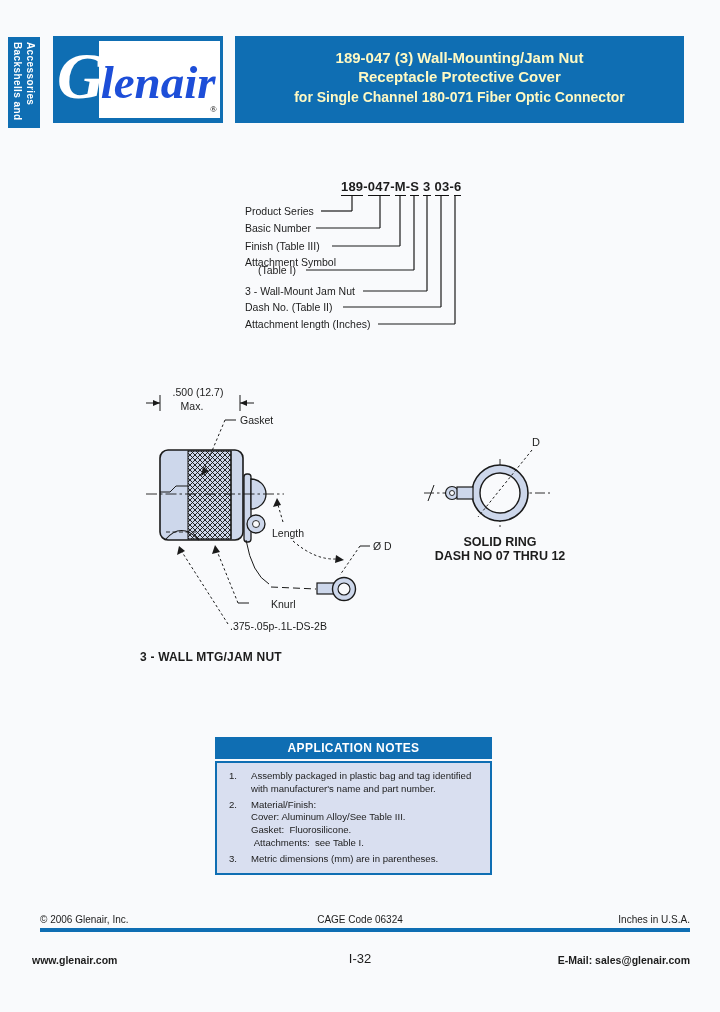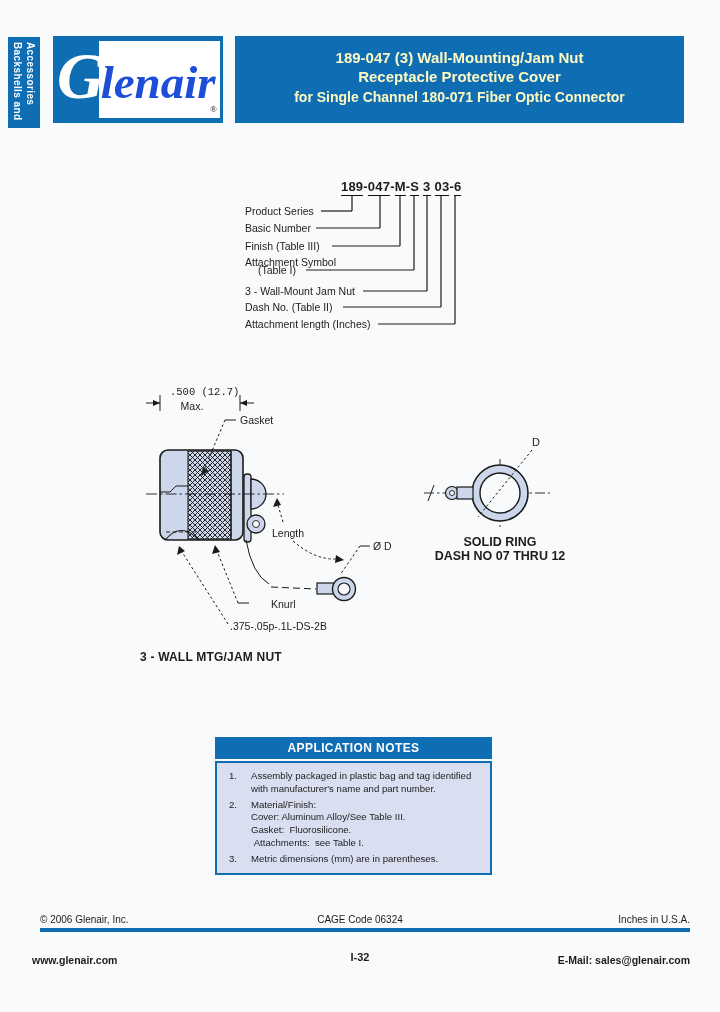--- a/index.html
+++ b/index.html
@@ -51,21 +51,21 @@
   .note-item{display:flex;margin-bottom:3px;}
   .note-num{width:22px;flex:0 0 22px;font-size:9.6px;line-height:12.8px;}
   .note-text{flex:1;font-size:9.6px;line-height:12.8px;white-space:pre-wrap;}
 
   
   .f-small{font-size:10px;}
   .f-rule{left:40px;top:928px;width:650px;height:3.5px;background:var(--brand_blue);}
   .f-addr{left:40px;top:934px;width:650px;text-align:center;font-size:13.5px;font-weight:bold;white-space:nowrap;}
   .f-addr .bullet{color:var(--brand_blue);margin:0 5px;font-size:14px;}
   .f-bold-sm{font-size:10.5px;font-weight:bold;}
-  .f-page{font-size:11px;font-weight:bold;}
+  .f-page{font-size:13px;font-weight:normal;}
 
   svg.art{position:absolute;left:0;top:0;z-index:1;}
   .lbl{z-index:2;}
 </style>
 </head>
 <body>
 
 <div class="page">
 
   <svg class="art" width="720" height="1012" viewBox="0 0 720 1012">
@@ -180,21 +180,21 @@
 
   <div class="abs bd-label lbl" style="left:245px;top:205px;">Product Series</div>
   <div class="abs bd-label lbl" style="left:245px;top:222px;">Basic Number</div>
   <div class="abs bd-label lbl" style="left:245px;top:240px;">Finish (Table III)</div>
   <div class="abs bd-label lbl" style="left:245px;top:256px;">Attachment Symbol</div>
   <div class="abs bd-label lbl" style="left:258px;top:264px;">(Table I)</div>
   <div class="abs bd-label lbl" style="left:245px;top:285px;">3 - Wall-Mount Jam Nut</div>
   <div class="abs bd-label lbl" style="left:245px;top:301px;">Dash No. (Table II)</div>
   <div class="abs bd-label lbl" style="left:245px;top:318px;">Attachment length (Inches)</div>
 
-  <div class="abs dwg dwg-c lbl" style="left:170px;top:386px;width:56px;font-family:Liberation Mono, monospace;">.500 (12.7)</div>
+  <div class="abs dwg dwg-c lbl" style="left:170px;top:386px;width:56px;">.500 (12.7)</div>
   <div class="abs dwg dwg-c lbl" style="left:172px;top:400px;width:40px;">Max.</div>
   <div class="abs dwg lbl" style="left:240px;top:414px;">Gasket</div>
   <div class="abs dwg lbl" style="left:272px;top:527px;">Length</div>
   <div class="abs dwg lbl" style="left:373px;top:540px;">Ø D</div>
   <div class="abs dwg lbl" style="left:252px;top:598px;margin-left:19px;">Knurl</div>
   <div class="abs dwg lbl" style="left:230px;top:620px;">.375-.05p-.1L-DS-2B</div>
   <div class="abs dwg-cap lbl" style="left:140px;top:650px;">3 - WALL MTG/JAM NUT</div>
   <div class="abs dwg lbl" style="left:532px;top:436px;font-size:11px;">D</div>
   <div class="abs ring-cap lbl" style="left:430px;top:535px;width:140px;">SOLID RING</div>
   <div class="abs ring-cap lbl" style="left:425px;top:549px;width:150px;">DASH NO 07 THRU 12</div>

